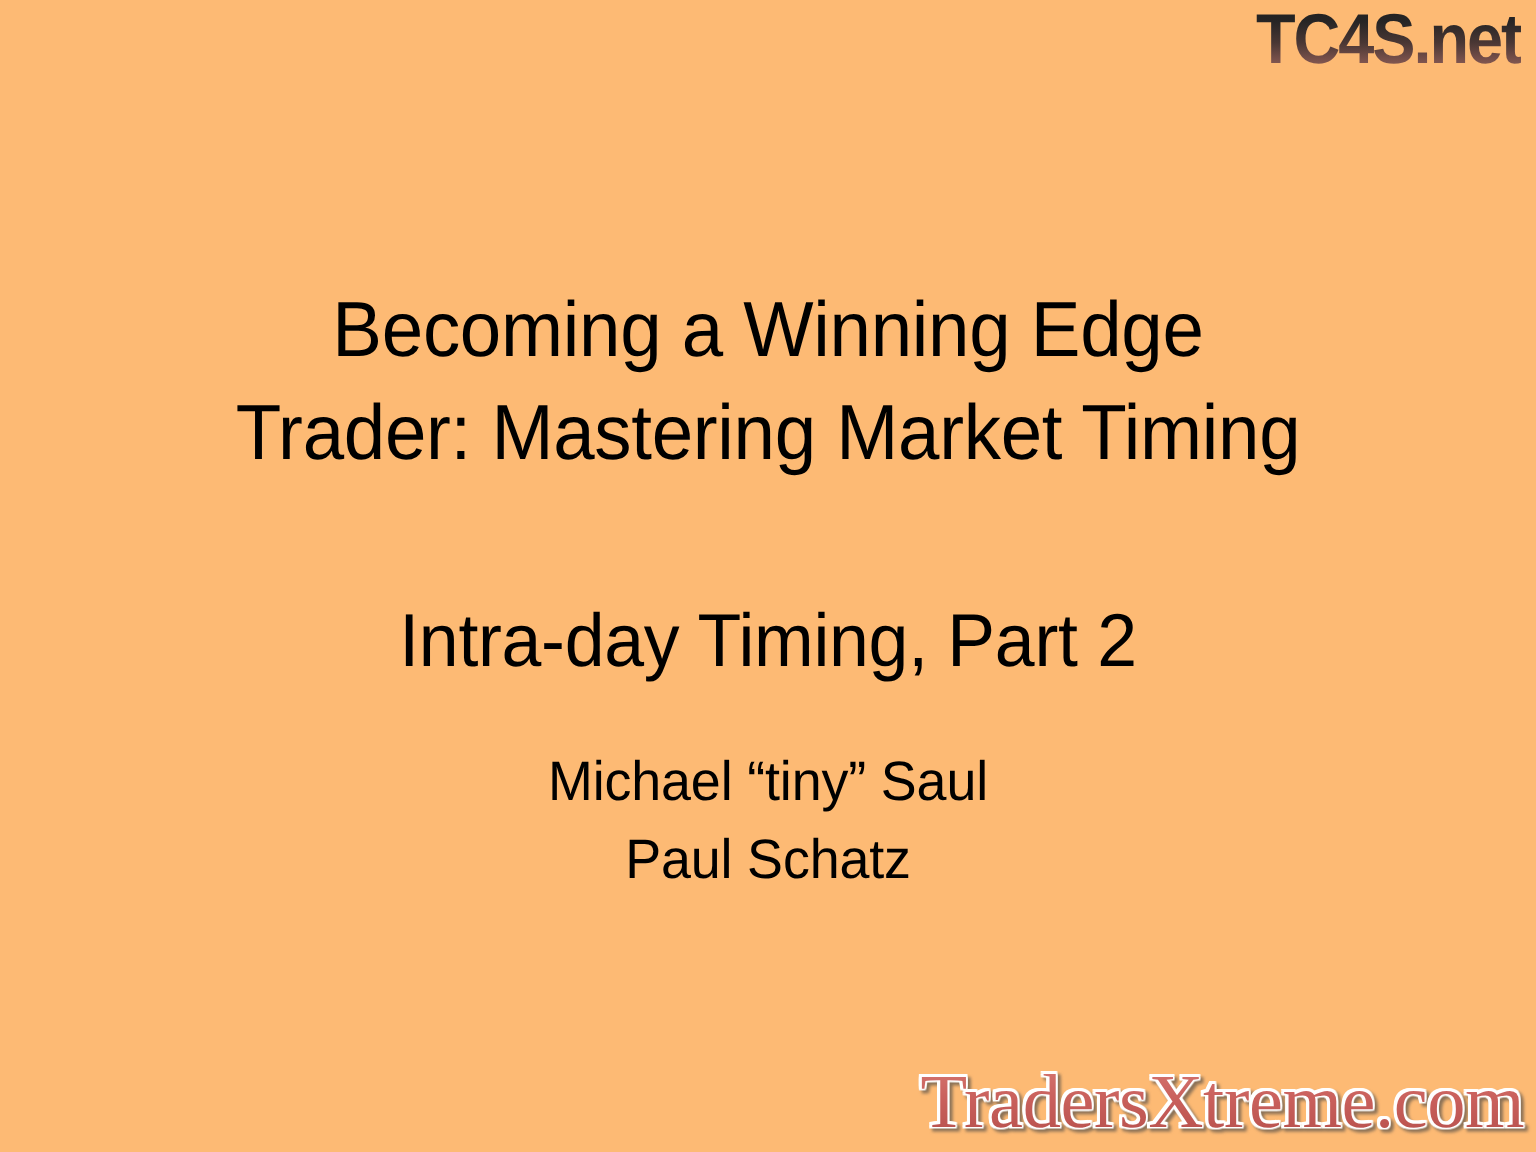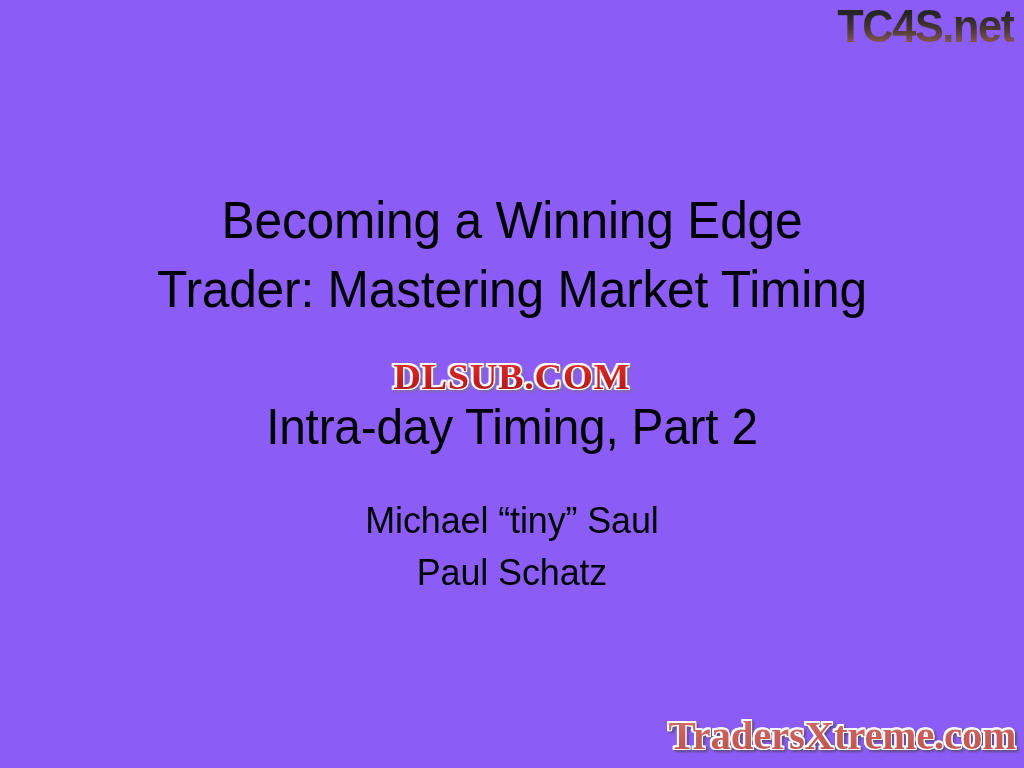--- a/index.html
+++ b/index.html
@@ -6,21 +6,21 @@
   html, body {
     margin: 0;
     padding: 0;
     background: #ffffff;
   }
 
   #slide {
     position: relative;
     width: 1024px;
     height: 768px;
-    background: #8b5cf6;
+    background: #fdba74;
     overflow: hidden;
     font-family: "Liberation Sans", sans-serif;
     -webkit-font-smoothing: antialiased;
   }
 
   
   .brand-logo {
     position: absolute;
     top: 0px;
     right: 10px;
@@ -149,22 +149,22 @@
     position: absolute;
     top: 712px;
     right: 8px;
     pointer-events: none;
     user-select: none;
   }
 
   .watermark-traders .wm-text {
     display: inline-block;
     font-family: "Liberation Serif", serif;
-    font-weight: bold;
-    font-size: 41px;
+    font-weight: normal;
+    font-size: 51px;
     line-height: 46px;
     letter-spacing: -0.3px;
     color: #c9605c;
     background-image: linear-gradient(
         to bottom,
         #d4736e 0%,
         #c9605c 45%,
         #b8514d 100%);
     -webkit-background-clip: text;
     background-clip: text;
@@ -195,21 +195,18 @@
       <span class="subtitle-line">Intra-day Timing, Part 2</span>
     </div>
 
     <div class="author-block">
       <span class="author-line">Michael “tiny” Saul</span>
       <span class="author-line">Paul Schatz</span>
     </div>
 
   </div>
 
-  <div class="watermark-dlsub">
-    <span class="wm-text">DLSUB.COM</span>
-  </div>
 
   <div class="watermark-traders">
     <span class="wm-text">TradersXtreme.com</span>
   </div>
 
 </div>
 
 </body></html>

